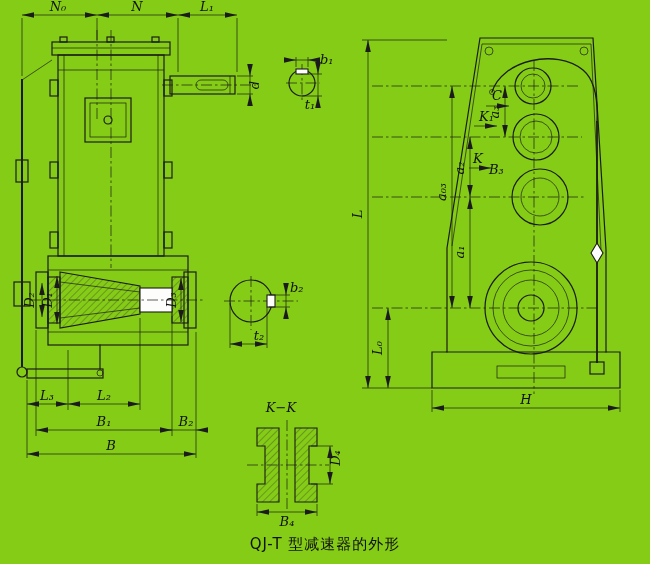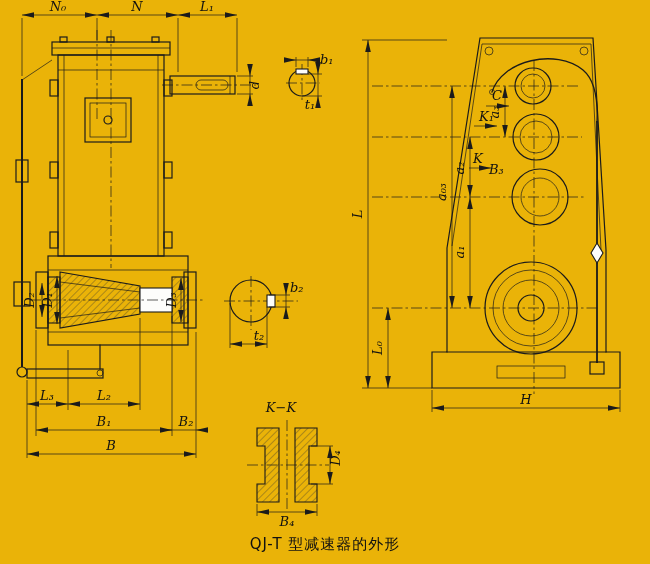--- a/index.html
+++ b/index.html
@@ -1,17 +1,17 @@
 <!DOCTYPE html>
 <html><head>
 <meta charset="utf-8">
 <style>
   html,body { margin:0; padding:0; background:#ffffff; }
   .stage {
-    width:650px; height:564px; background:#eab308; position:relative;
+    width:650px; height:564px; background:#84cc16; position:relative;
     font-family:"DejaVu Serif", serif;
   }
   svg { display:block; }
   .ln  { fill:none; stroke:#1b1b1b; stroke-width:1.2; stroke-linecap:square; }
   .tn  { fill:none; stroke:#1b1b1b; stroke-width:0.7; }
   .cl  { fill:none; stroke:#1b1b1b; stroke-width:0.7; stroke-dasharray:11 3 2.5 3; }
   .dim { fill:none; stroke:#1b1b1b; stroke-width:0.7; }
   .hat { fill:url(#hatch); stroke:#1b1b1b; stroke-width:1.1; }
   .wh  { fill:#fdfdfb; stroke:#1b1b1b; stroke-width:1.1; }
   text.lab { font-family:"DejaVu Serif", serif; font-style:italic; font-size:13px; fill:#111; }

